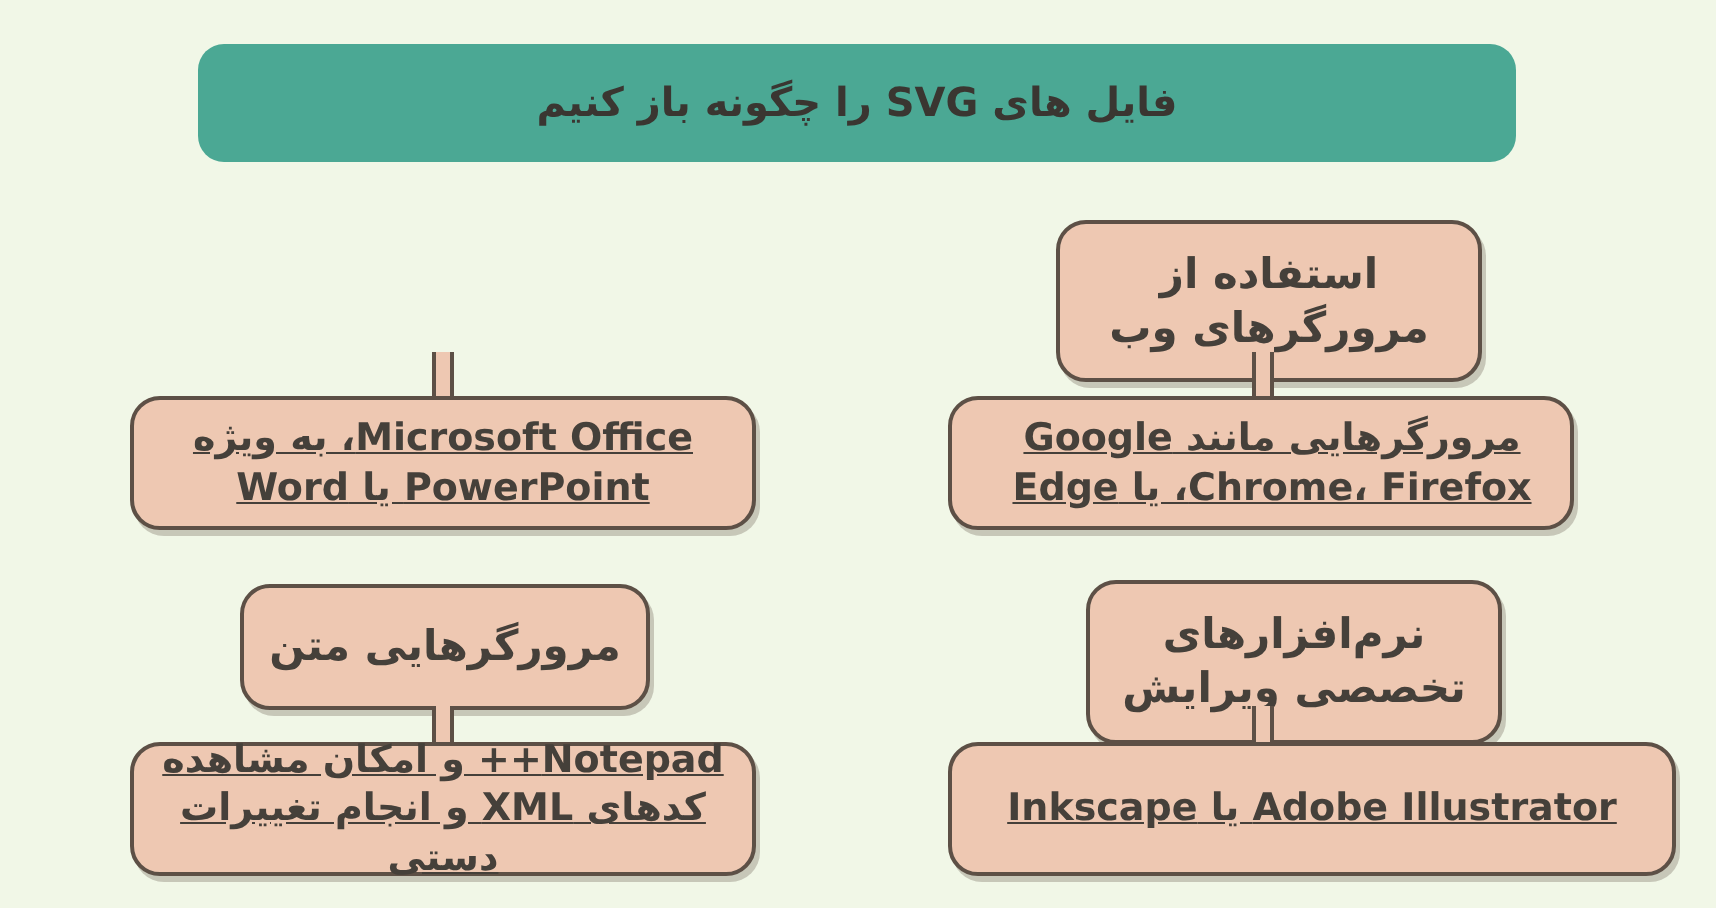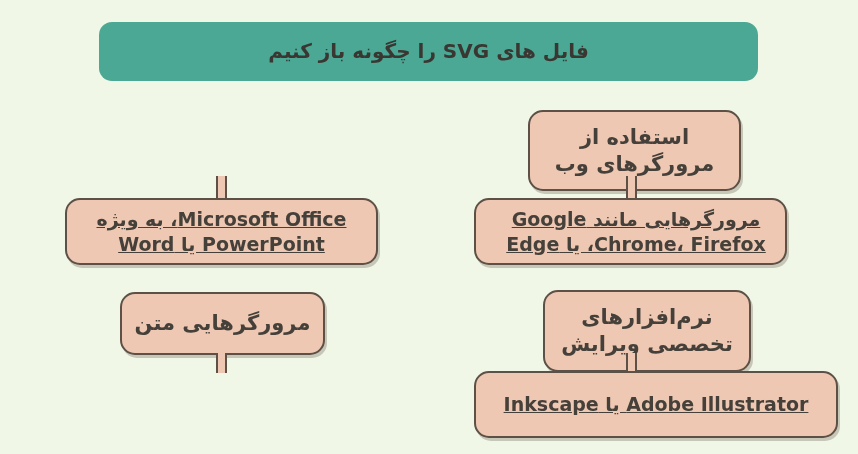--- a/index.html
+++ b/index.html
@@ -121,20 +121,23 @@
   </div>
   <div class="connector c2"></div>
   <div class="card detail tr">
     <div class="card-text">مرورگرهایی مانند Google Chrome، Firefox، یا Edge</div>
   </div>
 
   <div class="card head bl">
     <div class="card-text">مرورگرهایی متن</div>
   </div>
   <div class="connector c3"></div>
+  <div class="card detail bl">
+    <div class="card-text">Notepad++ و امکان مشاهده کدهای XML و انجام تغییرات دستی</div>
+  </div>
 
   <div class="card head br">
     <div class="card-text">نرم‌افزارهای تخصصی ویرایش</div>
   </div>
   <div class="connector c4"></div>
   <div class="card detail br">
     <div class="card-text">Adobe Illustrator یا Inkscape</div>
   </div>
 
 </div>

